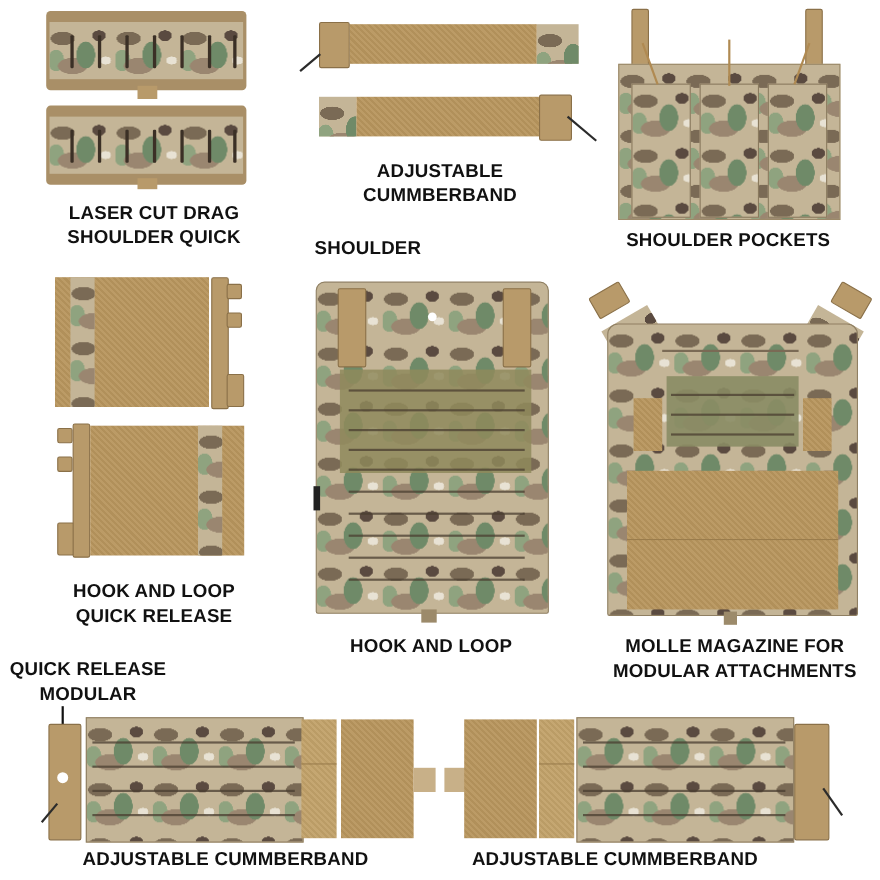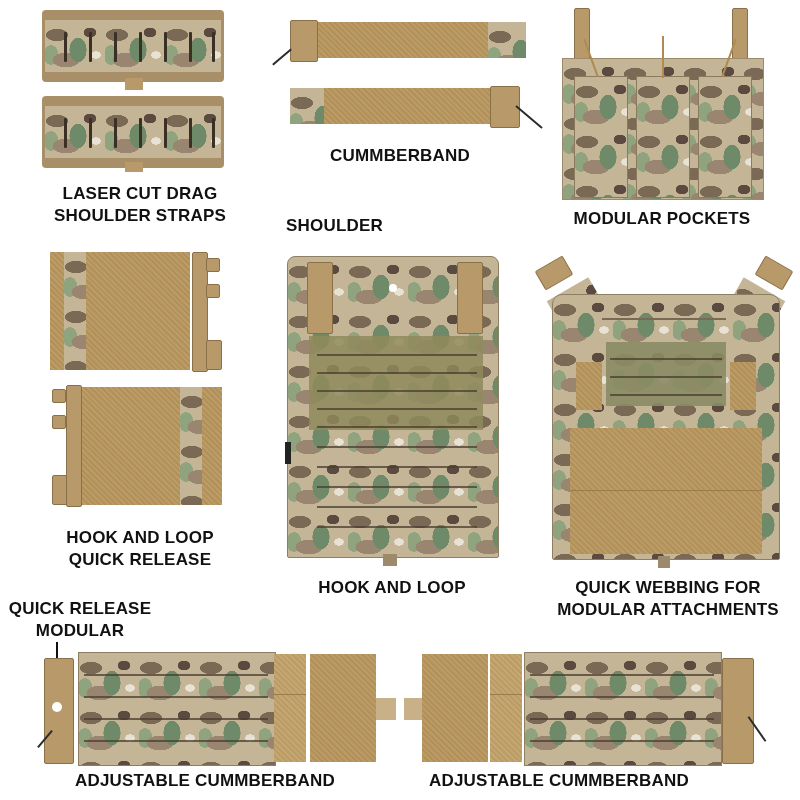--- a/index.html
+++ b/index.html
@@ -47,52 +47,53 @@
   <div class="slot" style="left:47px;top:22px;width:3px;height:30px;"></div>
   <div class="slot" style="left:72px;top:22px;width:3px;height:30px;"></div>
   <div class="slot" style="left:97px;top:22px;width:3px;height:30px;"></div>
   <div class="slot" style="left:122px;top:22px;width:3px;height:30px;"></div>
   <div class="slot" style="left:147px;top:22px;width:3px;height:30px;"></div>
   <div class="slot" style="left:170px;top:22px;width:3px;height:30px;"></div>
   <div class="abs" style="left:83px;top:66px;width:18px;height:10px;background:#b89a6a;"></div>
 </div>
 <div class="label" style="left:30px;top:183px;width:220px;">
   <span>LASER CUT DRAG</span>
-  <span>SHOULDER STRAPS</span>
+  <span>SHOULDER QUICK</span>
 </div>
 
 <div class="abs" style="left:286px;top:20px;width:245px;height:40px;">
   <div class="abs buckle" style="left:4px;top:0;width:26px;height:40px;"></div>
   <div class="abs velcro" style="left:32px;top:2px;width:170px;height:36px;"></div>
   <div class="abs camo" style="left:202px;top:2px;width:38px;height:36px;"></div>
   <div class="cord" style="left:-16px;top:36px;width:24px;transform:rotate(-40deg);"></div>
 </div>
 <div class="abs" style="left:290px;top:86px;width:250px;height:40px;">
   <div class="abs camo" style="left:0;top:2px;width:34px;height:36px;"></div>
   <div class="abs velcro" style="left:34px;top:2px;width:166px;height:36px;"></div>
   <div class="abs buckle" style="left:200px;top:0;width:28px;height:40px;"></div>
   <div class="cord" style="left:222px;top:30px;width:34px;transform:rotate(40deg);"></div>
 </div>
 <div class="label" style="left:295px;top:145px;width:210px;">
+  <span>ADJUSTABLE</span>
   <span>CUMMBERBAND</span>
 </div>
 
 <div class="abs" style="left:562px;top:8px;width:200px;height:190px;">
   <div class="abs buckle" style="left:12px;top:0;width:14px;height:52px;"></div>
   <div class="abs buckle" style="left:170px;top:0;width:14px;height:52px;"></div>
   <div class="abs camo" style="left:0;top:50px;width:200px;height:140px;border:1px solid #9c8a6a;"></div>
   <div class="abs camo" style="left:12px;top:68px;width:52px;height:120px;border:1px solid #8a7a5e;"></div>
   <div class="abs camo" style="left:74px;top:68px;width:52px;height:120px;border:1px solid #8a7a5e;"></div>
   <div class="abs camo" style="left:136px;top:68px;width:52px;height:120px;border:1px solid #8a7a5e;"></div>
   <div class="abs" style="left:28px;top:30px;width:2px;height:40px;background:#b08a52;transform:rotate(-20deg);"></div>
   <div class="abs" style="left:100px;top:28px;width:2px;height:42px;background:#b08a52;"></div>
   <div class="abs" style="left:166px;top:30px;width:2px;height:40px;background:#b08a52;transform:rotate(20deg);"></div>
 </div>
 <div class="label" style="left:552px;top:208px;width:220px;">
-  <span>MODULAR POCKETS</span>
+  <span>SHOULDER POCKETS</span>
 </div>
 
 <div class="abs" style="left:50px;top:252px;width:168px;height:118px;">
   <div class="abs velcro" style="left:0;top:0;width:140px;height:118px;"></div>
   <div class="abs camo" style="left:14px;top:0;width:22px;height:118px;"></div>
   <div class="abs buckle" style="left:142px;top:0;width:14px;height:118px;"></div>
   <div class="abs buckle" style="left:156px;top:6px;width:12px;height:12px;"></div>
   <div class="abs buckle" style="left:156px;top:32px;width:12px;height:12px;"></div>
   <div class="abs buckle" style="left:156px;top:88px;width:14px;height:28px;"></div>
 </div>
@@ -147,21 +148,21 @@
   <div class="rowslot" style="left:78px;top:108px;width:112px;"></div>
   <div class="rowslot" style="left:78px;top:126px;width:112px;"></div>
   <div class="rowslot" style="left:78px;top:144px;width:112px;"></div>
   <div class="abs velcro" style="left:44px;top:112px;width:26px;height:48px;"></div>
   <div class="abs velcro" style="left:198px;top:112px;width:26px;height:48px;"></div>
   <div class="abs velcro" style="left:38px;top:178px;width:192px;height:126px;"></div>
   <div class="abs" style="left:38px;top:240px;width:192px;height:1px;background:#9a7c4c;"></div>
   <div class="abs" style="left:126px;top:306px;width:12px;height:12px;background:#9c8a6a;"></div>
 </div>
 <div class="label" style="left:548px;top:577px;width:240px;">
-  <span>QUICK WEBBING FOR</span>
+  <span>MOLLE MAGAZINE FOR</span>
   <span>MODULAR ATTACHMENTS</span>
 </div>
 
 <div class="label" style="left:0;top:598px;width:160px;">
   <span>QUICK RELEASE</span>
   <span>MODULAR</span>
 </div>
 <div class="pointer" style="left:56px;top:642px;height:62px;"></div>
 
 <div class="abs" style="left:40px;top:648px;width:360px;height:116px;">

